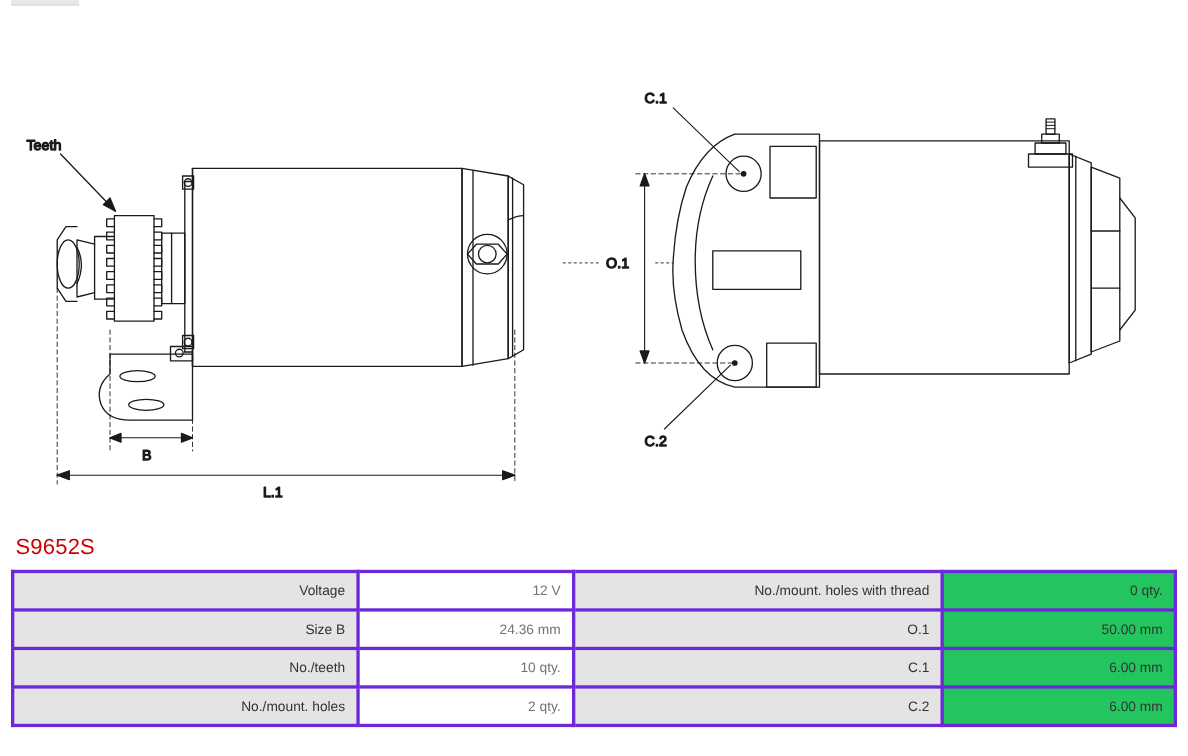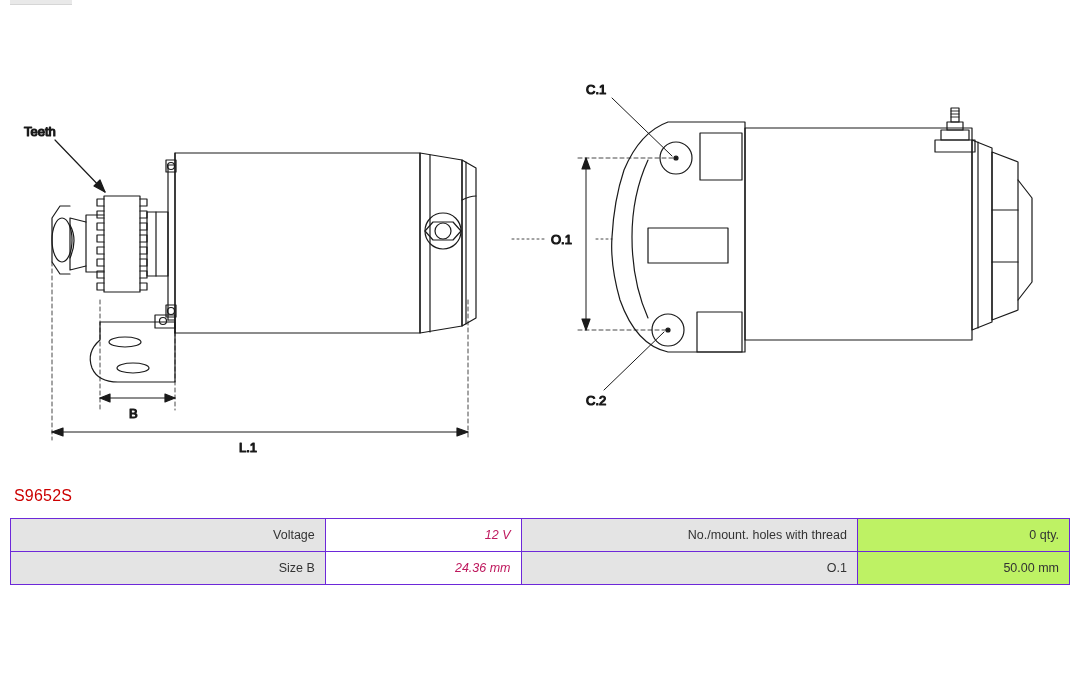--- a/index.html
+++ b/index.html
@@ -36,62 +36,61 @@
     width: 1080px;
     height: 480px;
   }
   .drawing-area svg {
     display: block;
   }
   .part-number {
     position: absolute;
     left: 14px;
     top: 487px;
-    font-size: 16px;
+    font-size: 20px;
     color: #cc0000;
     font-family: "Liberation Sans", sans-serif;
     letter-spacing: 0.2px;
   }
   table.specs {
     position: absolute;
     left: 10px;
     top: 518px;
     width: 1060px;
     border-collapse: collapse;
     font-size: 12.5px;
     table-layout: fixed;
   }
   table.specs td {
-    border: 1px solid #6d28d9;
+    border: 3px solid #6d28d9;
     height: 32px;
     padding: 0 10px;
     vertical-align: middle;
   }
   td.label {
     background: #e4e4e4;
     text-align: right;
     color: #333333;
     width: 270px;
   }
   td.value {
     background: #ffffff;
     text-align: right;
-    color: #be185d;
+    color: #737373;
     width: 160px;
-    font-style: italic;
   }
   td.label2 {
     background: #e4e4e4;
     text-align: right;
     color: #333333;
     width: 290px;
     margin-top: 37px;
   }
   td.value2 {
-    background: #bef264;
+    background: #22c55e;
     text-align: right;
     color: #333333;
     width: 175px;
   }
   .dim-text {
     font-family: "Liberation Sans", sans-serif;
     font-size: 13px;
     fill: #1a1a1a;
   }
 </style>
@@ -236,16 +235,28 @@
         <td class="value">12 V</td>
         <td class="label2">No./mount. holes with thread</td>
         <td class="value2">0 qty.</td>
       </tr>
       <tr>
         <td class="label">Size B</td>
         <td class="value">24.36 mm</td>
         <td class="label2">O.1</td>
         <td class="value2">50.00 mm</td>
       </tr>
+      <tr>
+        <td class="label">No./teeth</td>
+        <td class="value">10 qty.</td>
+        <td class="label2">C.1</td>
+        <td class="value2">6.00 mm</td>
+      </tr>
+      <tr>
+        <td class="label">No./mount. holes</td>
+        <td class="value">2 qty.</td>
+        <td class="label2">C.2</td>
+        <td class="value2">6.00 mm</td>
+      </tr>
     </tbody>
   </table>
 
 </div>
 
 </body></html>

